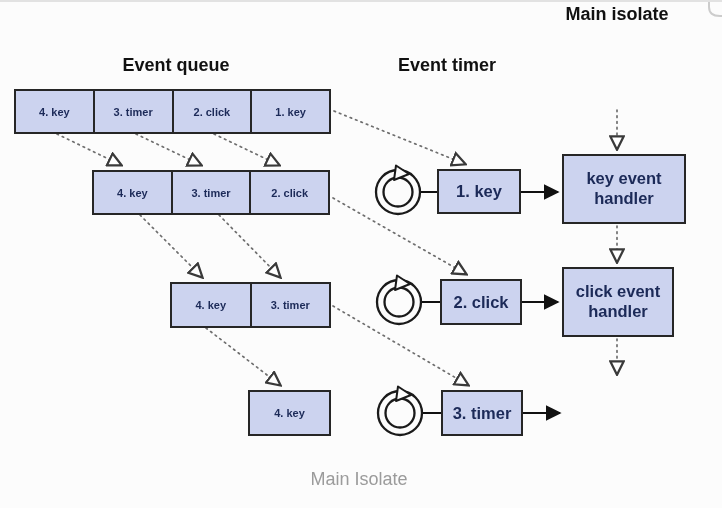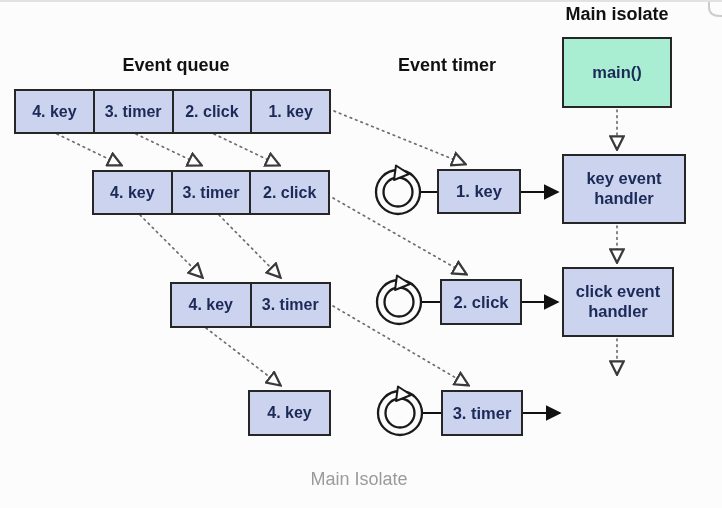--- a/index.html
+++ b/index.html
@@ -23,21 +23,21 @@
     text-align:center;white-space:nowrap;
   }
   .qrow{
     position:absolute;display:flex;
     border:2px solid #262626;
     box-sizing:border-box;
     background:#ccd3ef;
   }
   .qcell{
     flex:1;display:flex;align-items:center;justify-content:center;
-    font-size:16px;font-weight:600;color:#1c2a58;
+    font-size:11px;font-weight:600;color:#1c2a58;
     border-left:2px solid #262626;
     white-space:nowrap;
   }
   .qcell:first-child{border-left:none;}
   .loopbox{
     position:absolute;display:flex;align-items:center;justify-content:center;
     border:2px solid #262626;box-sizing:border-box;
     background:#ccd3ef;
     font-size:16.5px;font-weight:600;color:#1c2a58;
     white-space:nowrap;
@@ -137,19 +137,18 @@
   </div>
 
   <div class="qrow" style="left:248px;top:388px;width:83px;height:46px;">
     <div class="qcell">4. key</div>
   </div>
 
   <div class="loopbox" style="left:437px;top:167px;width:84px;height:45px;">1. key</div>
   <div class="loopbox" style="left:440px;top:277px;width:82px;height:46px;">2. click</div>
   <div class="loopbox" style="left:441px;top:388px;width:82px;height:46px;">3. timer</div>
 
-  <div class="hbox green" style="left:562px;top:35px;width:110px;height:71px;">main()</div>
   <div class="hbox" style="left:562px;top:152px;width:124px;height:70px;">key event handler</div>
   <div class="hbox" style="left:562px;top:265px;width:112px;height:70px;">click event handler</div>
 
   <div class="caption" style="left:279px;top:467px;width:160px;">Main Isolate</div>
 
 </div>
 
 </body></html>

